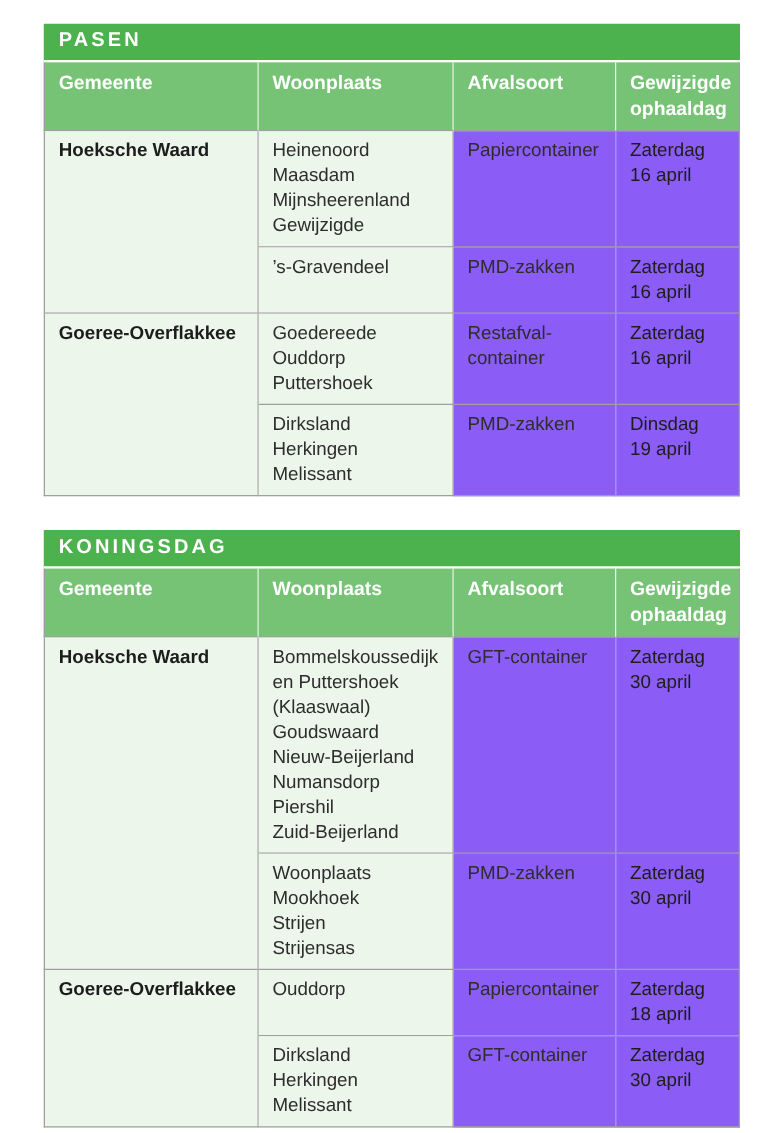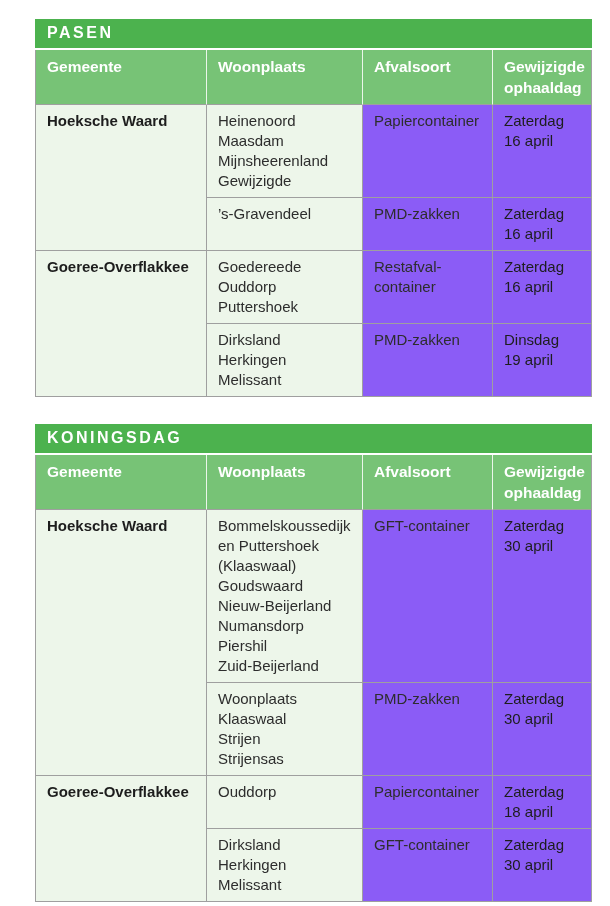--- a/index.html
+++ b/index.html
@@ -200,21 +200,21 @@
             </td>
             <td class="cell afvalsoort">GFT-container</td>
             <td class="cell ophaaldag">
               <div>Zaterdag</div>
               <div>30 april</div>
             </td>
           </tr>
           <tr>
             <td class="cell woonplaats">
               <div>Woonplaats</div>
-              <div>Klaaswaal</div>
+              <div>Mookhoek</div>
               <div>Strijen</div>
               <div>Strijensas</div>
             </td>
             <td class="cell afvalsoort">PMD-zakken</td>
             <td class="cell ophaaldag">
               <div>Zaterdag</div>
               <div>30 april</div>
             </td>
           </tr>
           <tr>

